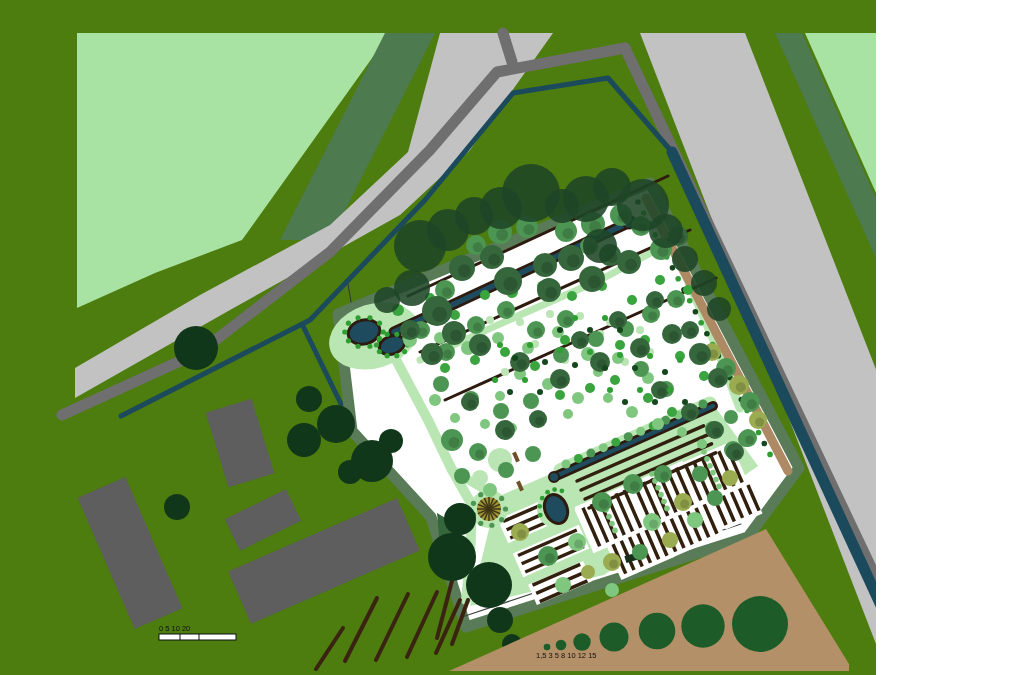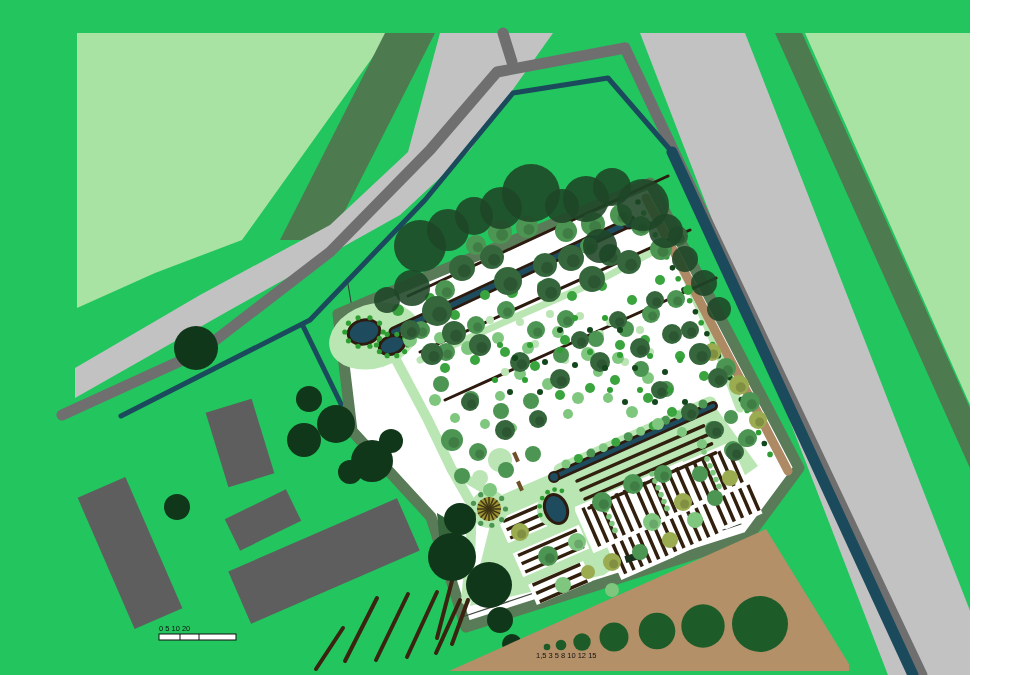--- a/index.html
+++ b/index.html
@@ -1,16 +1,16 @@
 <!DOCTYPE html>
 <html><head>
 <meta charset="utf-8">
 <style>
   html,body{margin:0;padding:0;background:#ffffff;}
-  .stage{position:relative;width:970px;height:675px;background:#22c55e;overflow:hidden;
+  .stage{position:relative;width:876px;height:675px;background:#4d7c0f;overflow:hidden;
          font-family:"Liberation Sans", sans-serif;text-decoration:underline;}
   svg text{font-family:"Liberation Sans", sans-serif;fill:#111;}
 </style>
 </head>
 <body>
 
 <div class="stage">
   <svg id="plan-svg" viewBox="0 0 1029 675" width="1029" height="675">
     <g id="render-root">
         <polygon points="77,33 390,33 242,240 155,273 77,308" fill="#a9e3a3"></polygon>

